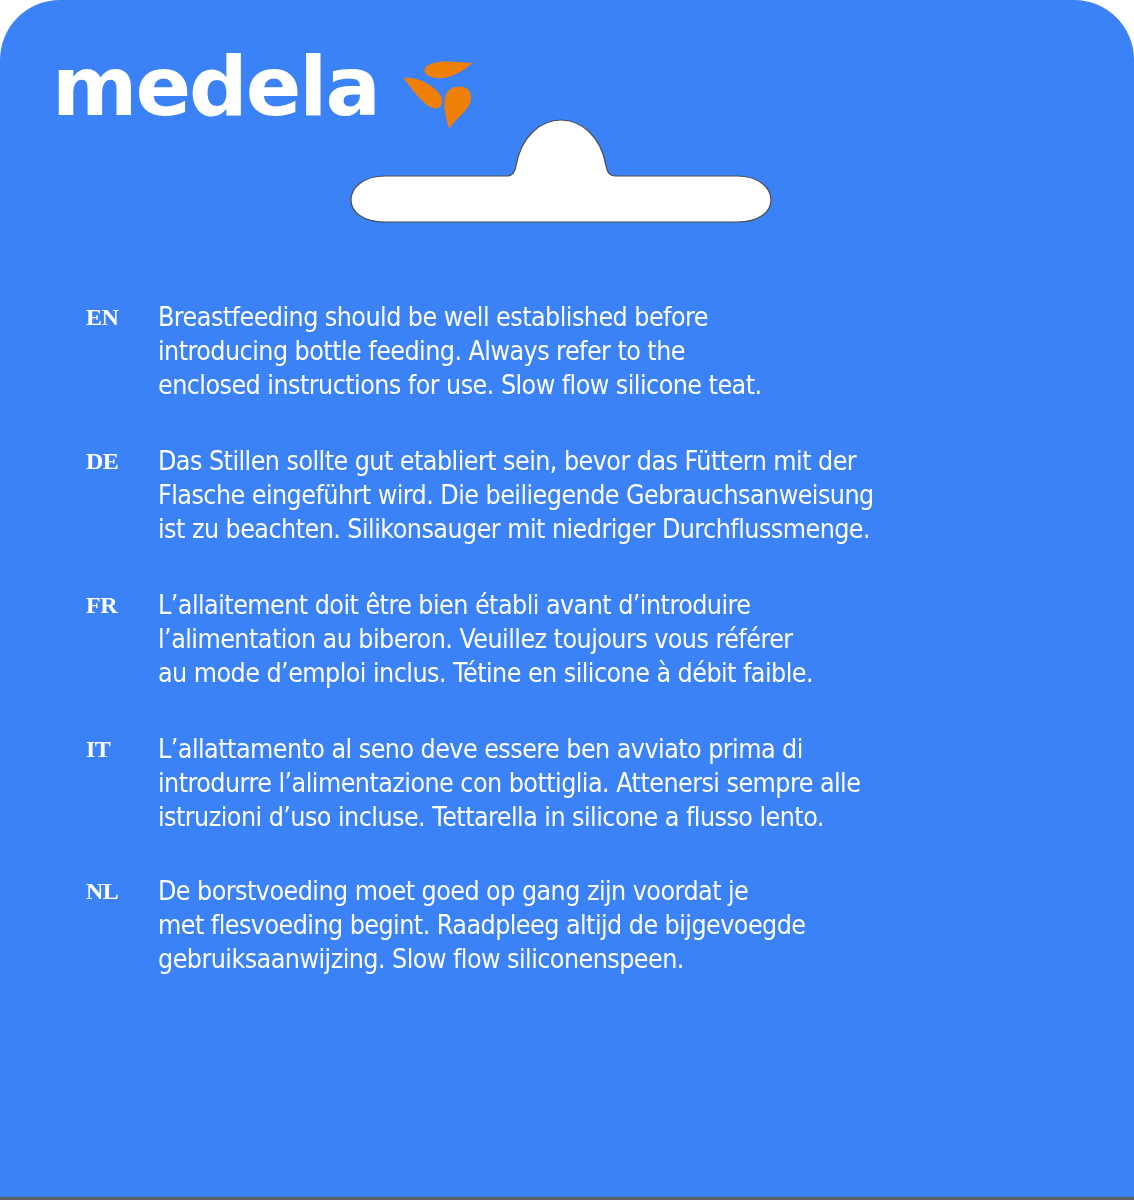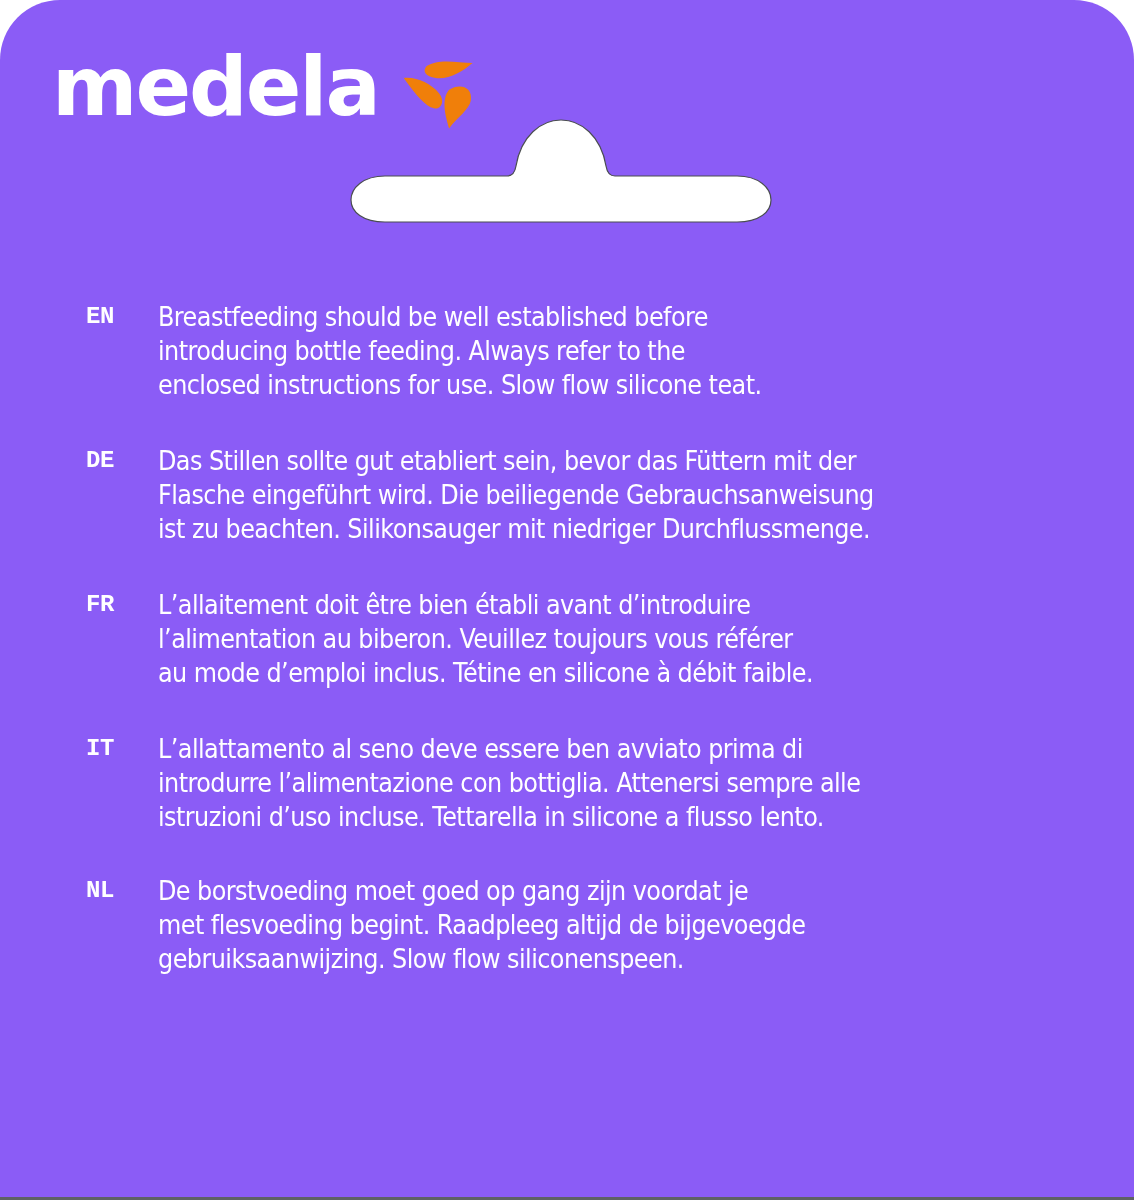--- a/index.html
+++ b/index.html
@@ -2,38 +2,38 @@
 <html><head>
 <meta charset="utf-8">
 <style>
   html, body { margin: 0; padding: 0; }
   body {
     width: 1134px; height: 1200px; background: #ffffff; position: relative; overflow: hidden;
     font-family: "DejaVu Sans", sans-serif;
   }
   .card {
     position: absolute; left: 0; top: 0; width: 1134px; height: 1200px;
-    background: #8b5cf6; border-top-left-radius: 60px; border-top-right-radius: 60px;
+    background: #3b82f6; border-top-left-radius: 60px; border-top-right-radius: 60px;
   }
   .card-bottom-edge {
     position: absolute; left: 0; bottom: 0; width: 1134px; height: 3px; background: #5e6164;
   }
   .logo {
     position: absolute; left: 52px; top: 46px; display: flex; align-items: flex-start;
   }
   .logo-word {
     color: #ffffff; font-family: "DejaVu Sans", sans-serif; font-weight: bold;
     font-size: 82px; letter-spacing: -2px; line-height: 82px; height: 82px;
   }
   .logo-mark { margin-left: 18px; margin-top: 8px; width: 84px; height: 80px; }
   .hang-hole { position: absolute; left: 349px; top: 108px; }
   .lang-block { position: absolute; left: 86px; width: 1000px; }
   .lang-code {
     position: absolute; left: 0; top: 0; color: #ffffff; font-weight: bold;
-    font-family: Liberation Mono, monospace; font-size: 24px; line-height: 34px;
+    font-family: Liberation Serif, serif; font-size: 24px; line-height: 34px;
     letter-spacing: -0.5px;
   }
   .lang-text {
     position: absolute; left: 72px; top: 0; color: #ffffff;
     font-family: "DejaVu Sans", sans-serif; font-size: 26px; line-height: 34px;
     letter-spacing: -0.6px; font-weight: normal; transform: scaleX(0.92); transform-origin: left top;
     white-space: nowrap;
   }
   .line { display: block; }
 </style>

